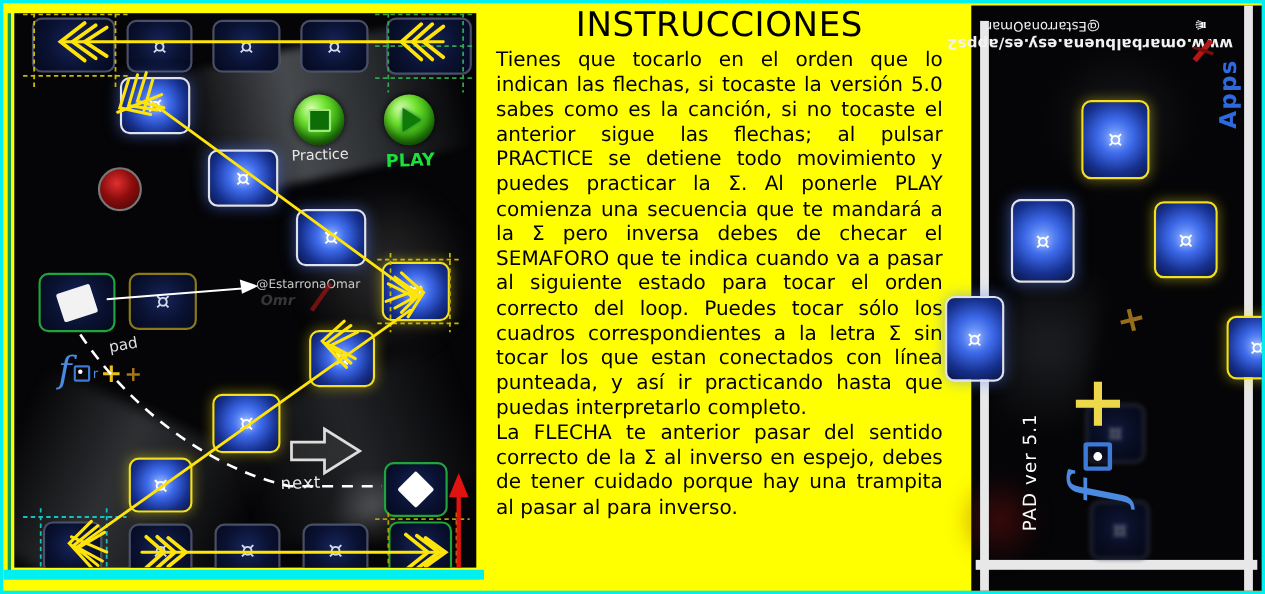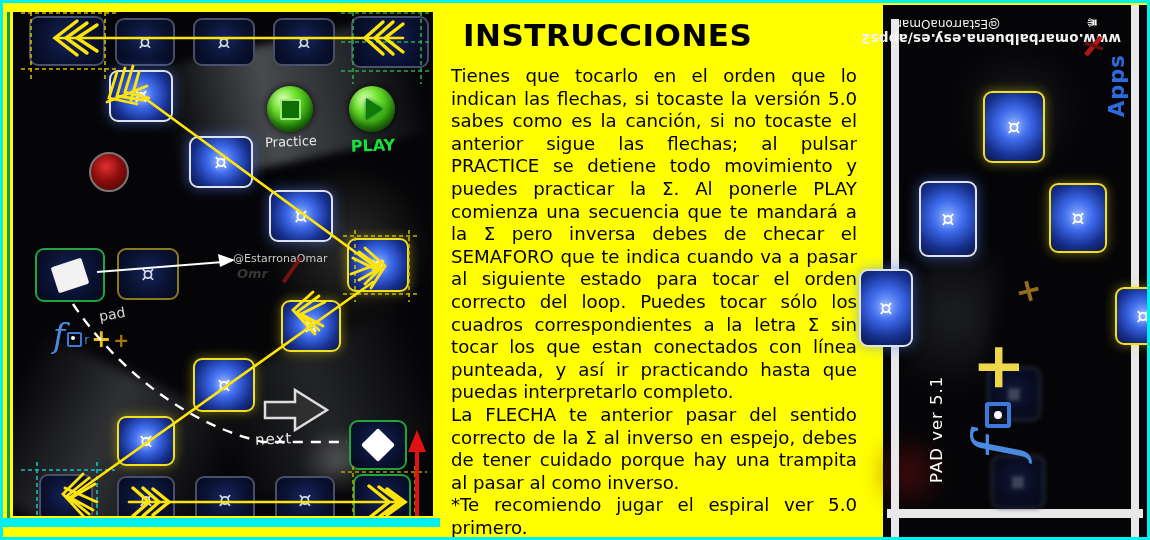--- a/index.html
+++ b/index.html
@@ -37,21 +37,21 @@
   .play-shape{width:0;height:0;border-left:17px solid #0e7a08;border-top:11px solid transparent;
               border-bottom:11px solid transparent;margin-left:5px;filter:drop-shadow(0 0 2px #063);}
   .lbl{position:absolute;color:#e8e8e8;}
   .overlay{position:absolute;left:0;top:0;width:420px;height:504px;pointer-events:none;}
   .yl{stroke:var(--arrow_yellow);fill:none;stroke-linecap:round;}
   .xh{fill:none;stroke-width:1.6;stroke-dasharray:4 3;opacity:.95;}
   .whitesq{width:32px;height:27px;background:#f2f2f2;transform:rotate(-18deg);border-radius:2px;}
   .diamond{width:24px;height:24px;background:#fff;transform:rotate(45deg);border-radius:2px;}
   
   .middle{position:absolute;left:448px;top:2px;width:406px;height:532px;}
-  .instr-title{margin:12px;font-size:31px;font-weight:700;color:#000;
+  .instr-title{margin:0;text-align:center;font-size:31px;font-weight:400;color:#000;
                letter-spacing:.5px;font-family:"DejaVu Sans",sans-serif;}
   .instr-text{margin-top:3px;font-size:18.2px;line-height:22.6px;color:#000;text-align:justify;}
   .instr-text p{margin:0;}
   .instr-text b{font-weight:400;}
   
   .right-panel{position:absolute;left:880px;top:2px;width:266px;height:536px;
                background:var(--panel_black);}
   .strip{position:absolute;background:#e8e8e8;}
   .rot180{transform:rotate(180deg);}
   .url-block{position:absolute;left:14px;top:12px;width:224px;text-align:right;color:#f2f2f2;}
@@ -236,22 +236,21 @@
         <path d="M404 504 L404 434" stroke="var(--red)" stroke-width="4" fill="none"></path>
         <polygon points="404,418 395,440 413,440" fill="var(--red)"></polygon>
       </g>
     </svg>
   </div>
 
   <div class="middle">
     <h1 class="instr-title">INSTRUCCIONES</h1>
     <div class="instr-text">
         <p><span>Tienes que tocarlo en el orden que lo indican las </span><b>flechas</b><span>, si tocaste la versión 5.0 sabes como es la canción, si no tocaste el anterior sigue las flechas; al pulsar </span><b>PRACTICE</b><span> se detiene todo movimiento y puedes practicar la </span><b>Σ.</b><span> Al ponerle </span><b>PLAY</b><span> comienza una secuencia que te mandará a la Σ pero </span><b>inversa</b><span> debes de checar el </span><b>SEMAFORO</b><span> que te indica cuando va a pasar al siguiente estado para tocar el orden correcto del </span><b>loop</b><span>. Puedes tocar sólo los cuadros correspondientes a </span><b>la letra Σ</b><span> sin tocar los que estan conectados con </span><b>línea punteada</b><span>, y así ir practicando hasta que puedas interpretarlo completo.</span></p>
-        <p><span>La </span><b>FLECHA</b><span> te anterior pasar del </span><b>sentido correcto</b><span> de la Σ al </span><b>inverso en espejo</b><span>, debes de tener cuidado porque hay una trampita al pasar al </span><b>como inverso</b><span>.</span></p>
-        <p><span>*Te recomiendo jugar </span><b>el espiral ver 5.0</b><span> primero.</span></p>
+        <p><span>La </span><b>FLECHA</b><span> te anterior pasar del </span><b>sentido correcto</b><span> de la Σ al </span><b>inverso en espejo</b><span>, debes de tener cuidado porque hay una trampita al pasar al </span><b>para inverso</b><span>.</span></p>
       </div>
   </div>
 
   <div class="right-panel">
 
     <div class="blob" style="left:30px;top:200px;width:80px;height:220px;transform:rotate(10deg);background:radial-gradient(circle,#565a60 0%,transparent 70%);opacity:.3;filter:blur(8px);"></div>
     <div class="blob" style="left:60px;top:40px;width:150px;height:130px;background:radial-gradient(circle,#3a3d42 0%,transparent 70%);opacity:.35;filter:blur(9px);"></div>
     <div class="blob" style="left:-10px;top:420px;width:70px;height:95px;background:radial-gradient(circle,#7a1010 0%,transparent 70%);opacity:.5;filter:blur(8px);"></div>
 
     <div class="strip" style="left:8px;top:14px;width:8px;height:522px;"></div>

